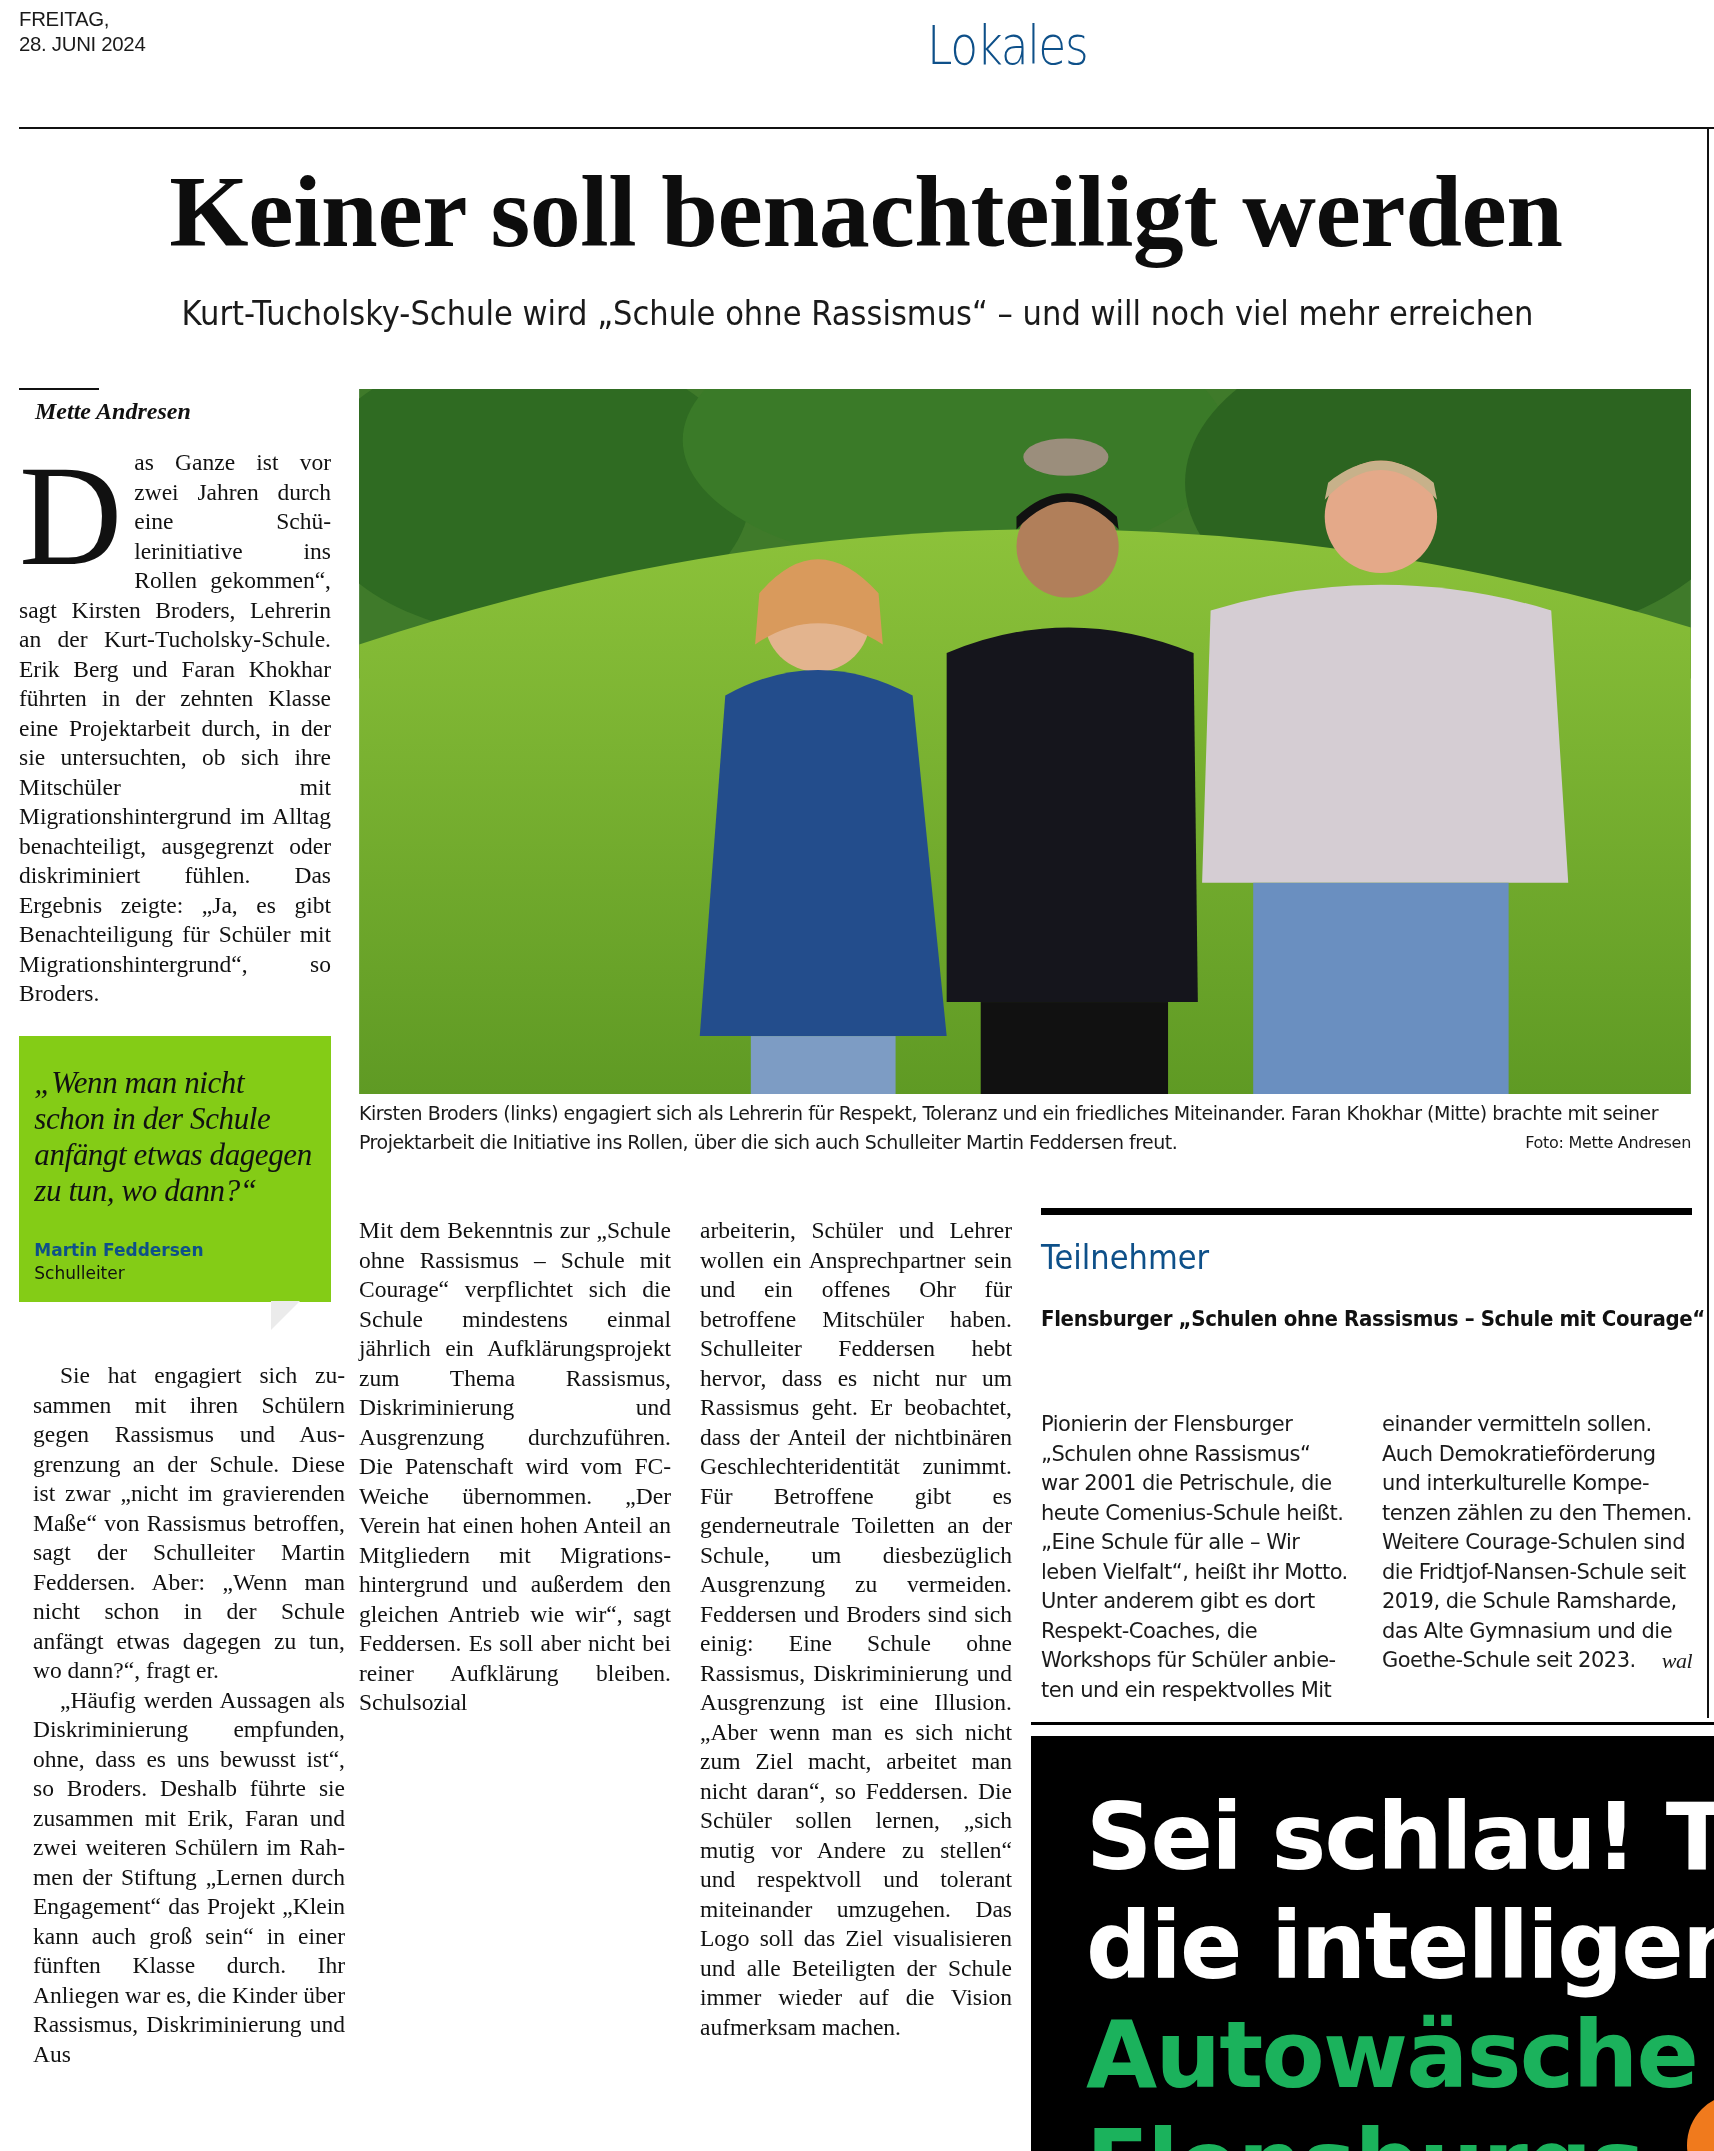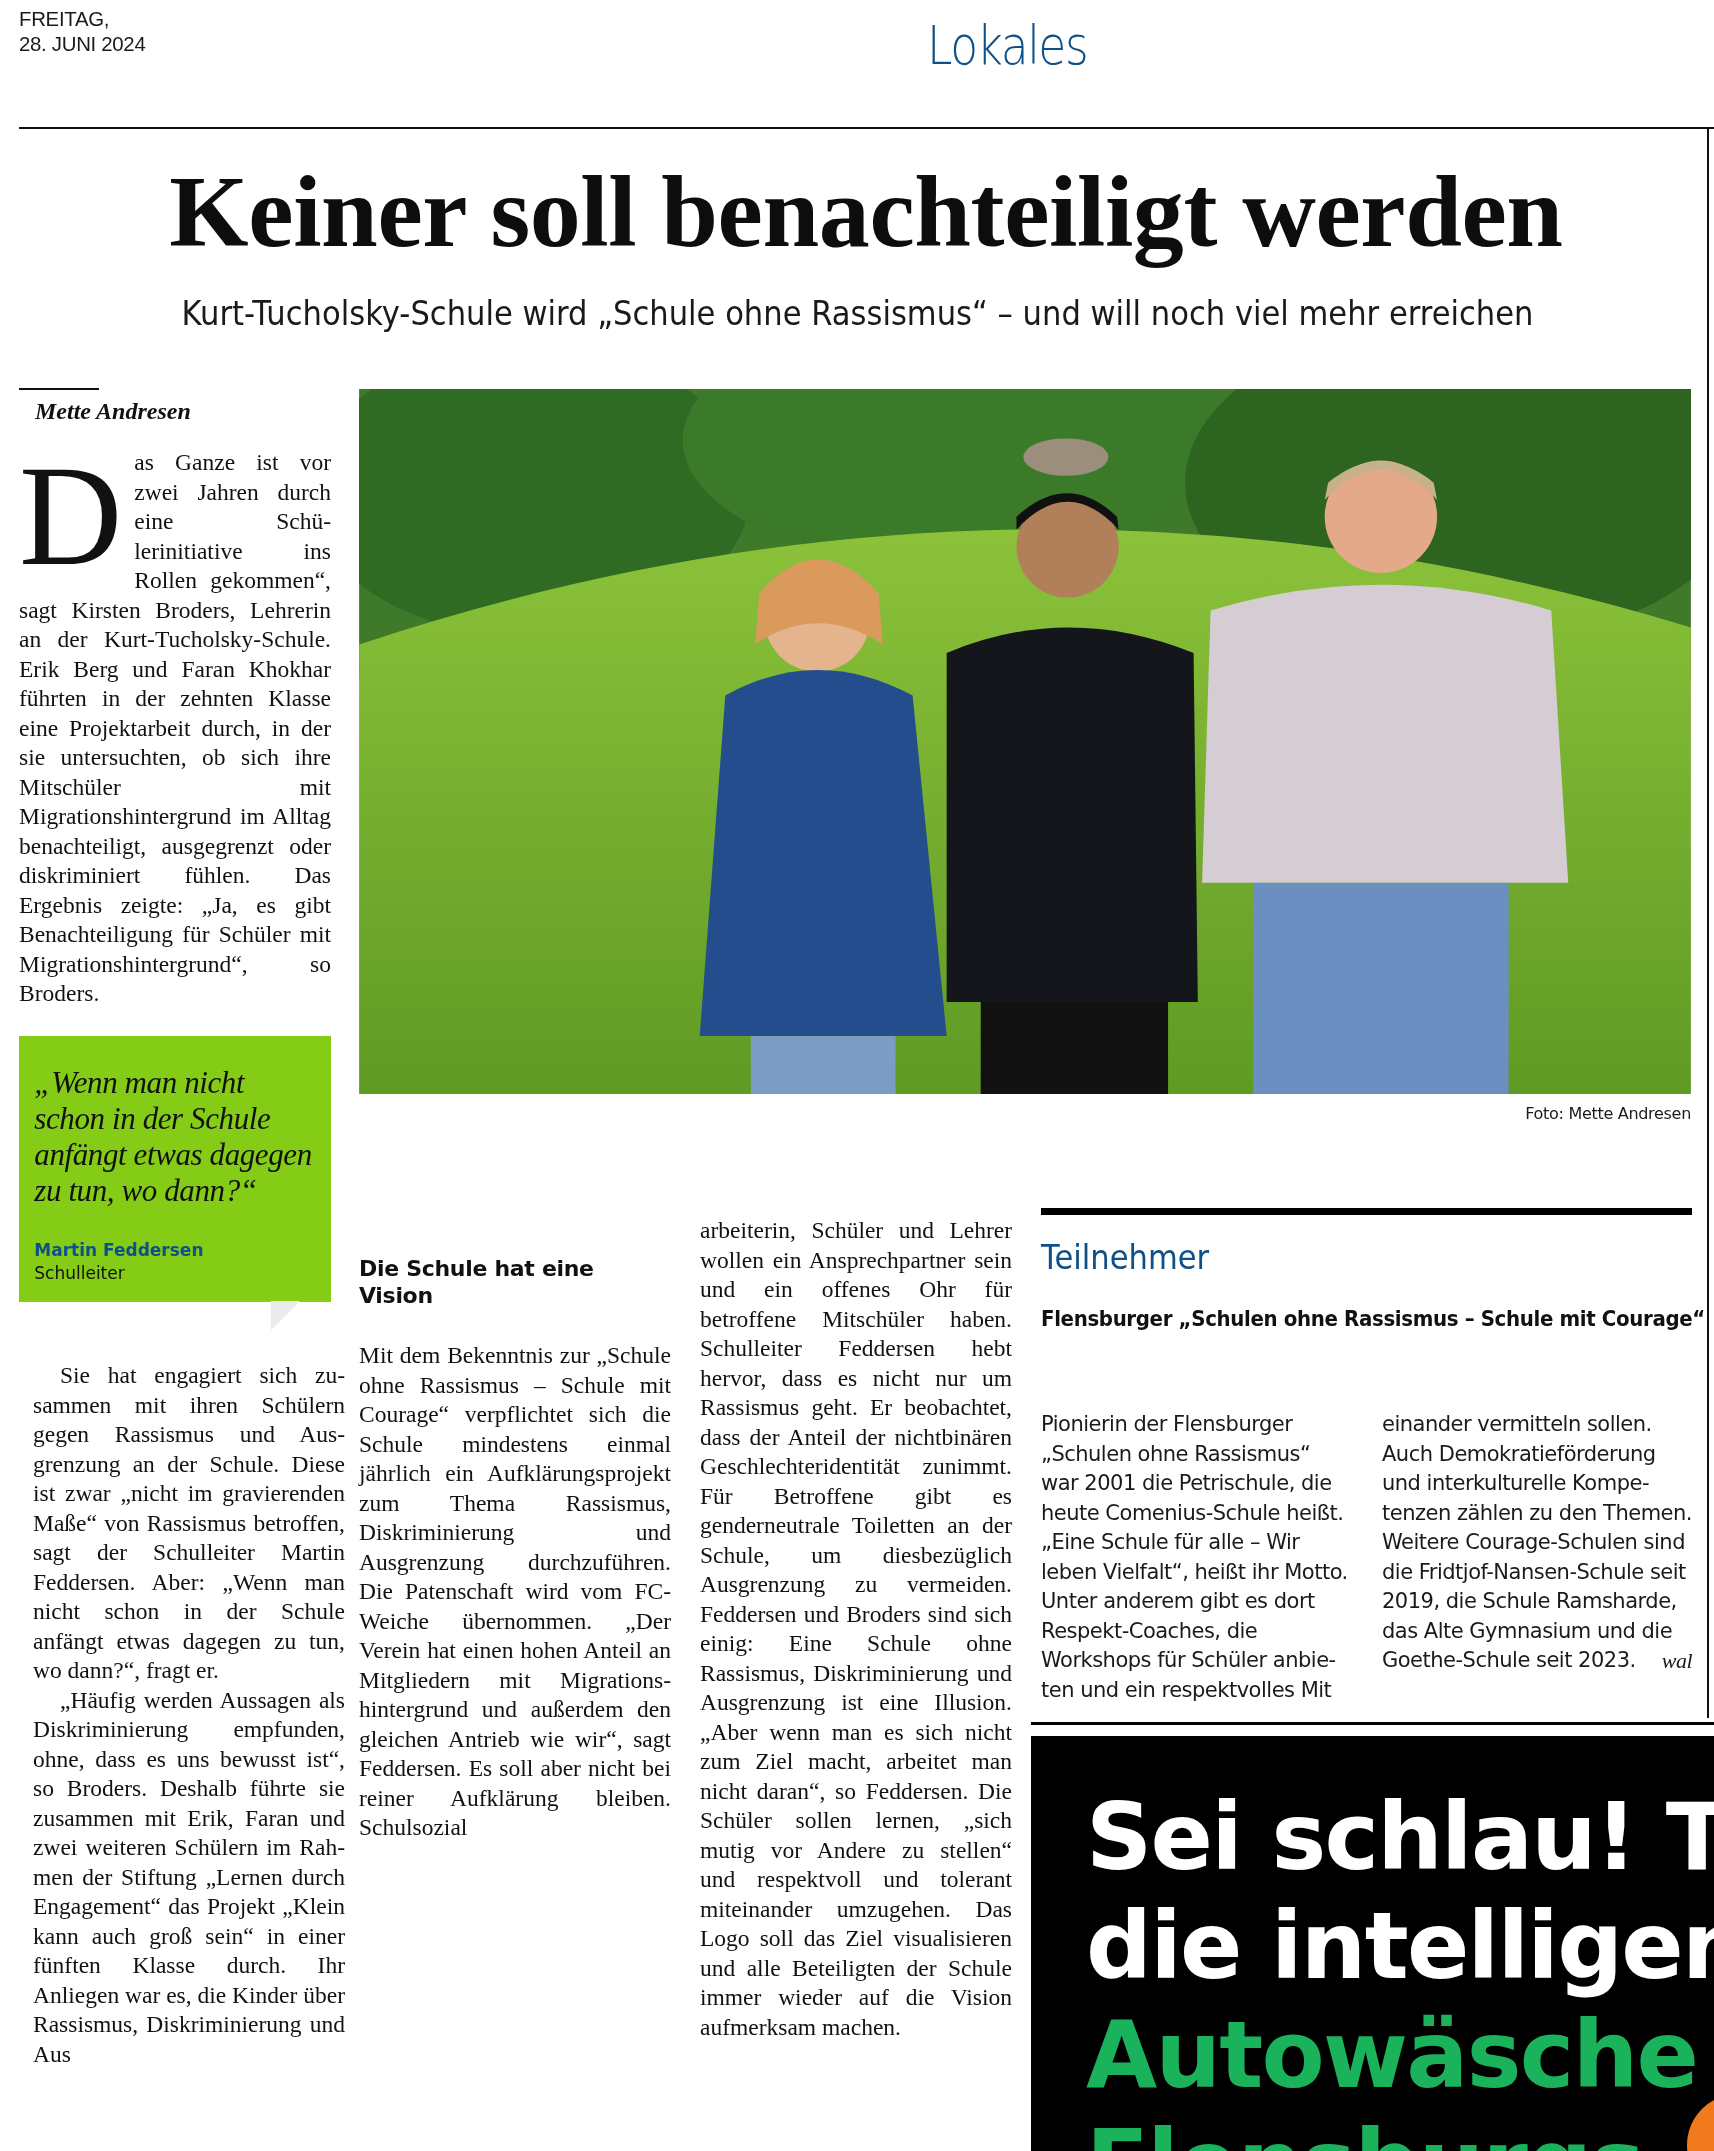--- a/index.html
+++ b/index.html
@@ -125,25 +125,25 @@
     <path d="M690 310 Q832 250 980 310 L985 720 L690 720 Z" fill="#15151c"></path>
     <rect x="730" y="720" width="220" height="108" fill="#111"></rect>
 
     <circle cx="1200" cy="150" r="66" fill="#e4a989"></circle>
     <path d="M1134 130 Q1200 60 1266 130 L1262 110 Q1200 60 1138 110 Z" fill="#c7b18a"></path>
     <path d="M1000 260 Q1200 200 1400 260 L1420 580 L990 580 Z" fill="#d5cdd3"></path>
     <rect x="1050" y="580" width="300" height="248" fill="#6a8fc0"></rect>
   </svg>
 </div>
 <div class="abs caption">
+  <span>Kirsten Broders (links) engagiert sich als Lehrerin für Respekt, Toleranz und ein friedliches Miteinander. Faran Khokhar (Mitte) brachte mit seiner Projektarbeit die Initiative ins Rollen, über die sich auch Schulleiter Martin Feddersen freut.</span>
   <span class="credit">Foto: Mette Andresen</span>
 </div>
 
 <div class="abs col col2">
-  <div class="subhead">Die Schule hat eine Vision</div>
   <p>Mit dem Bekenntnis zur „Schule ohne Rassismus – Schule mit Courage“ ver­pflichtet sich die Schule mindestens einmal jährlich ein Aufklärungsprojekt zum Thema Rassismus, Diskrimi­nierung und Ausgrenzung durchzuführen. Die Paten­schaft wird vom FC-Weiche übernommen. „Der Verein hat einen hohen Anteil an Mitgliedern mit Migrations­hintergrund und außerdem den gleichen Antrieb wie wir“, sagt Feddersen. Es soll aber nicht bei reiner Aufklä­rung bleiben. Schulsozial­</p>
 </div>
 
 <div class="abs col col3">
   <p>arbeiterin, Schüler und Leh­rer wollen ein Ansprechpart­ner sein und ein offenes Ohr für betroffene Mitschüler haben. Schulleiter Fedder­sen hebt hervor, dass es nicht nur um Rassismus geht. Er beobachtet, dass der Anteil der nichtbinären Ge­schlechteridentität zu­nimmt. Für Betroffene gibt es genderneutrale Toiletten an der Schule, um diesbe­züglich Ausgrenzung zu ver­meiden. Feddersen und Bro­ders sind sich einig: Eine Schule ohne Rassismus, Dis­kriminierung und Ausgren­zung ist eine Illusion. „Aber wenn man es sich nicht zum Ziel macht, arbeitet man nicht daran“, so Feddersen. Die Schüler sollen lernen, „sich mutig vor Andere zu stellen“ und respektvoll und tolerant miteinander umzu­gehen. Das Logo soll das Ziel visualisieren und alle Betei­ligten der Schule immer wie­der auf die Vision aufmerk­sam machen.</p>
 </div>
 
 <div class="abs vline"></div>
 
 <div class="abs info-bar"></div>

